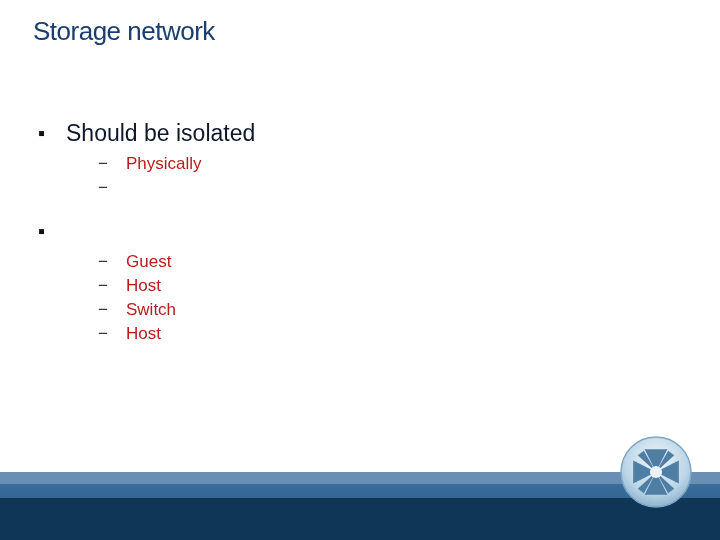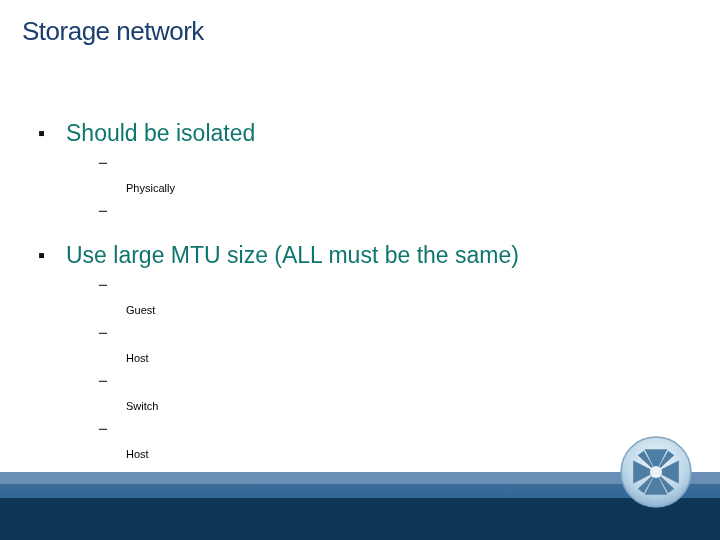--- a/index.html
+++ b/index.html
@@ -1,26 +1,26 @@
 <!DOCTYPE html>
 <html><head>
 <meta charset="utf-8">
 <style>
   * { margin: 0; padding: 0; box-sizing: border-box; }
   html, body { width: 720px; height: 540px; font-family: Arial, Helvetica, sans-serif; background: #fff; overflow: hidden; }
   .slide { position: relative; width: 720px; height: 540px; }
-  .title { position: absolute; left: 22px; top: 16px; font-size: 26px; color: #1a3e6e; font-weight: 400; letter-spacing: -0.5px; }
+  .title { position: absolute; left: 33px; top: 16px; font-size: 26px; color: #1a3e6e; font-weight: 400; letter-spacing: -0.5px; }
   .content { position: absolute; left: 38px; top: 118px; width: 640px; color: #222; }
   .lvl1 { display: flex; align-items: flex-start; margin-bottom: 2px; }
   .lvl1 .bullet { width: 28px; font-size: 20px; line-height: 30px; color: #111; }
-  .lvl1 .text { font-size: 23px; line-height: 30px; color: #0f766e; }
+  .lvl1 .text { font-size: 23px; line-height: 30px; color: #0f172a; }
   .subgroup { margin: 4px 0 16px 60px; }
   .lvl2 { display: flex; align-items: flex-start; }
   .lvl2 .dash { width: 28px; font-size: 17px; line-height: 24px; color: #333; }
-  .lvl2 .text { font-size: 11px; line-height: 24px; color: #000000; margin-top: 24px; }
+  .lvl2 .text { font-size: 17px; line-height: 24px; color: #b91c1c; }
   .footer { position: absolute; left: 0; bottom: 0; width: 720px; }
   .band-dark { position: absolute; left: 0; bottom: 0; width: 720px; height: 42px; background: #0f3557; }
   .band-mid { position: absolute; left: 0; bottom: 0; width: 720px; height: 56px; background: linear-gradient(#3a6d9a, #215283); }
   .band-top { position: absolute; left: 0; bottom: 56px; width: 720px; height: 12px; background: #6a8fb4; }
   .logo-wrap { position: absolute; right: 26px; bottom: 30px; width: 76px; height: 76px; }
   .logo-wrap svg { width: 76px; height: 76px; display: block; }
 </style>
 </head>
 <body>
 
@@ -38,21 +38,20 @@
         <div class="dash">−</div>
         <div class="text">Physically</div>
       </div>
       <div class="lvl2">
         <div class="dash">−</div>
       </div>
     </div>
 
     <div class="lvl1">
       <div class="bullet">▪</div>
-      <div class="text">Use large MTU size (ALL must be the same)</div>
     </div>
     <div class="subgroup">
       <div class="lvl2">
         <div class="dash">−</div>
         <div class="text">Guest</div>
       </div>
       <div class="lvl2">
         <div class="dash">−</div>
         <div class="text">Host</div>
       </div>

